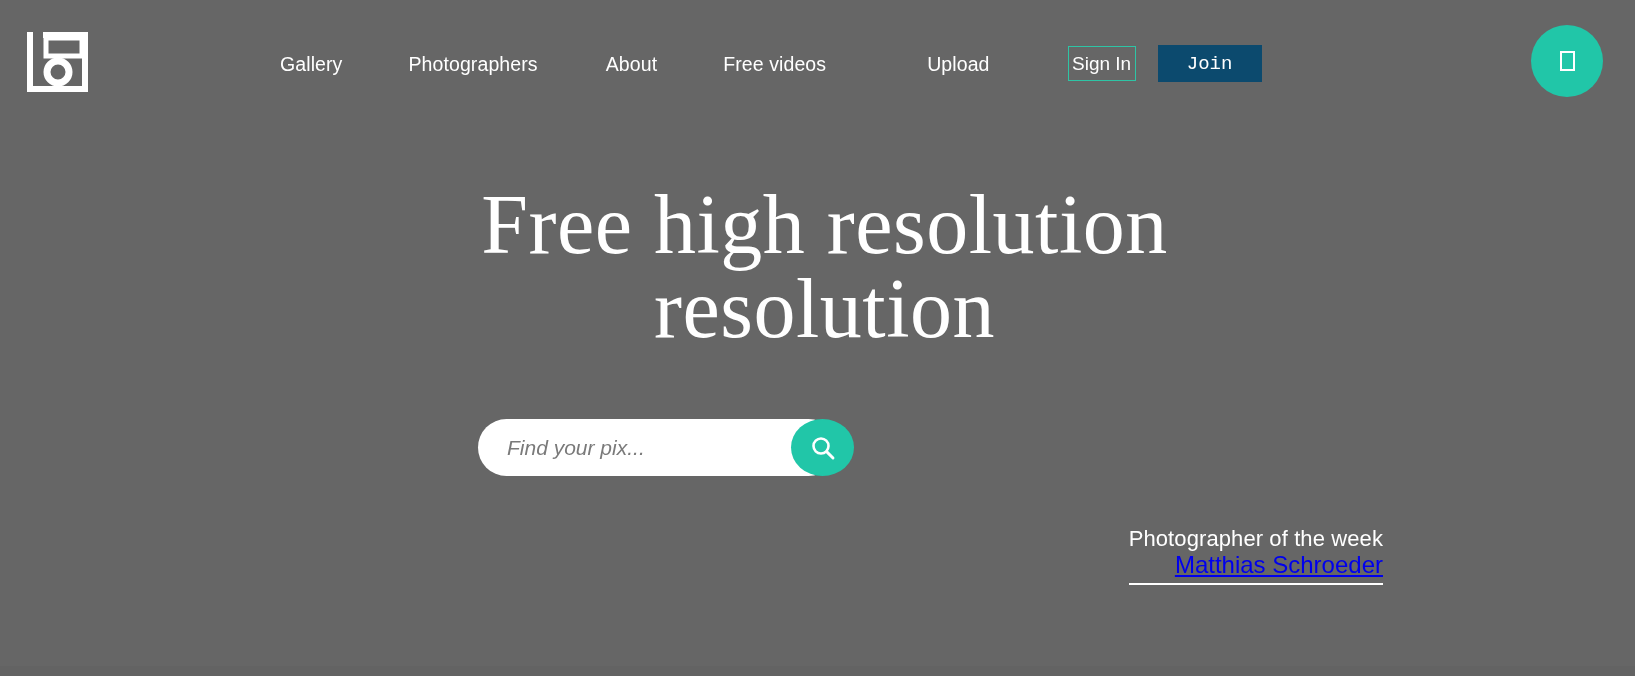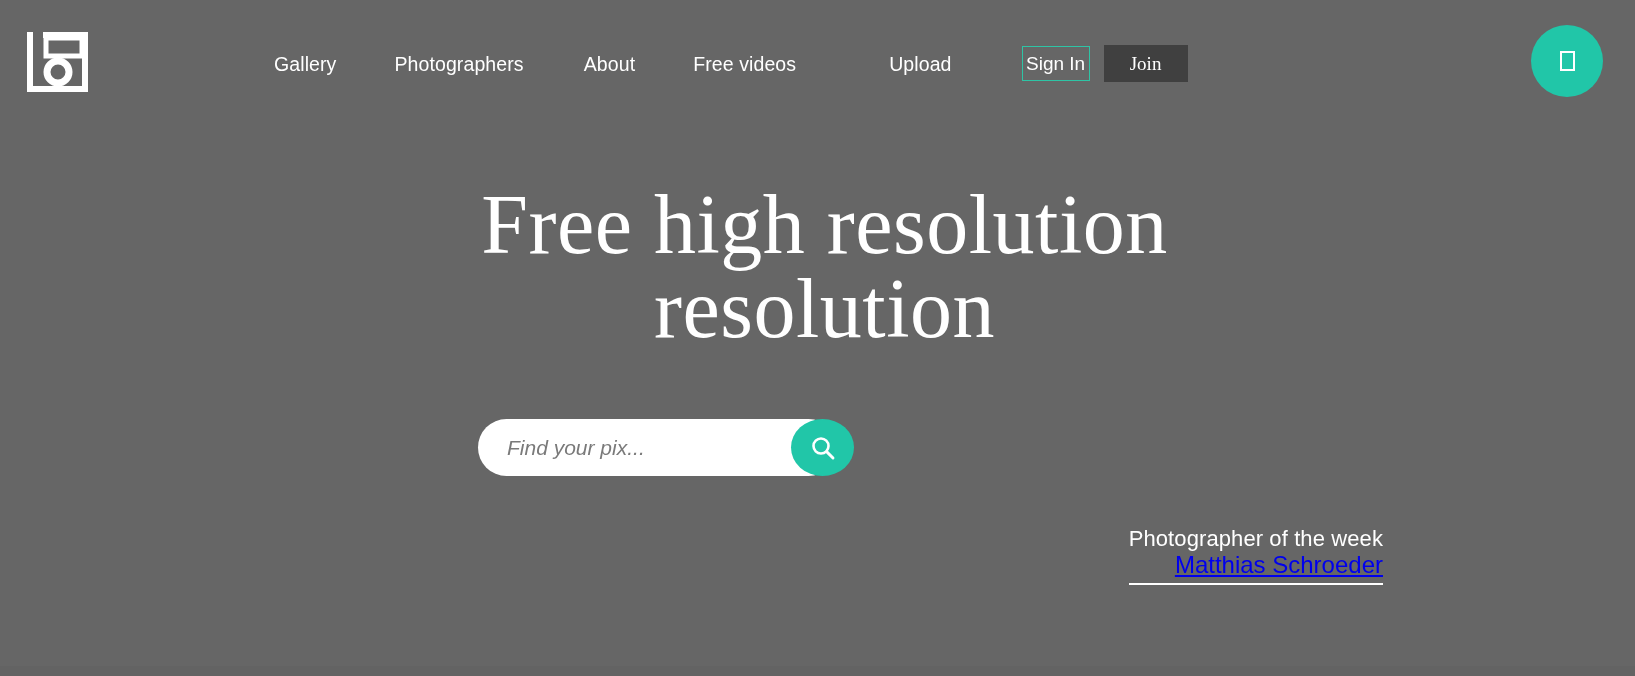--- a/index.html
+++ b/index.html
@@ -50,25 +50,25 @@
     left: 27px;
     top: 29px;
     width: 64px;
     height: 63px;
   }
 
   .logo svg { display: block; }
 
   .nav-links {
     position: absolute;
-    left: 274px;
+    left: 280px;
     top: 45px;
     display: flex;
     align-items: center;
-    gap: 0;
+    gap: 8px;
   }
 
   .nav-link {
     color: #ffffff;
     font-size: 19.5px;
     font-weight: 400;
     letter-spacing: 0.1px;
     text-decoration: none;
     white-space: nowrap;
     line-height: 30px;
@@ -93,30 +93,30 @@
     background: transparent;
     cursor: pointer;
     white-space: nowrap;
     font-family: "Liberation Sans", sans-serif;
   }
 
   .btn-join {
     display: inline-flex;
     align-items: center;
     justify-content: center;
-    width: 84px;
+    width: 104px;
     height: 37px;
     margin-left: 14px;
-    background: #404040;
+    background: #0c4a6e;
     border: none;
     color: #ffffff;
     font-size: 19px;
     cursor: pointer;
     white-space: nowrap;
-    font-family: Liberation Serif, serif;
+    font-family: Liberation Mono, monospace;
   }
 
   .avatar {
     position: absolute;
     right: 32px;
     top: 25px;
     width: 72px;
     height: 72px;
     border-radius: 50%;
     background: #21c6a8;

